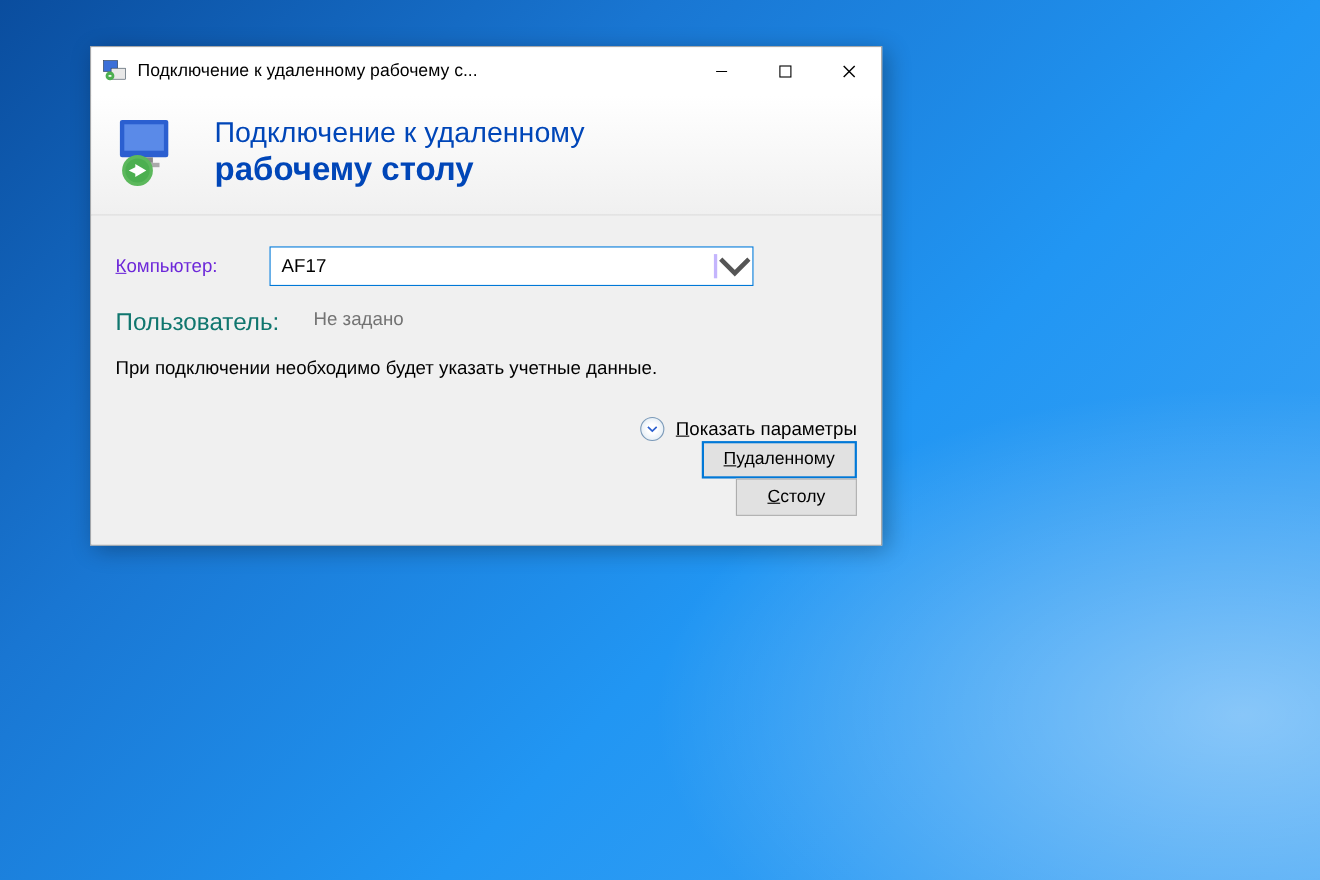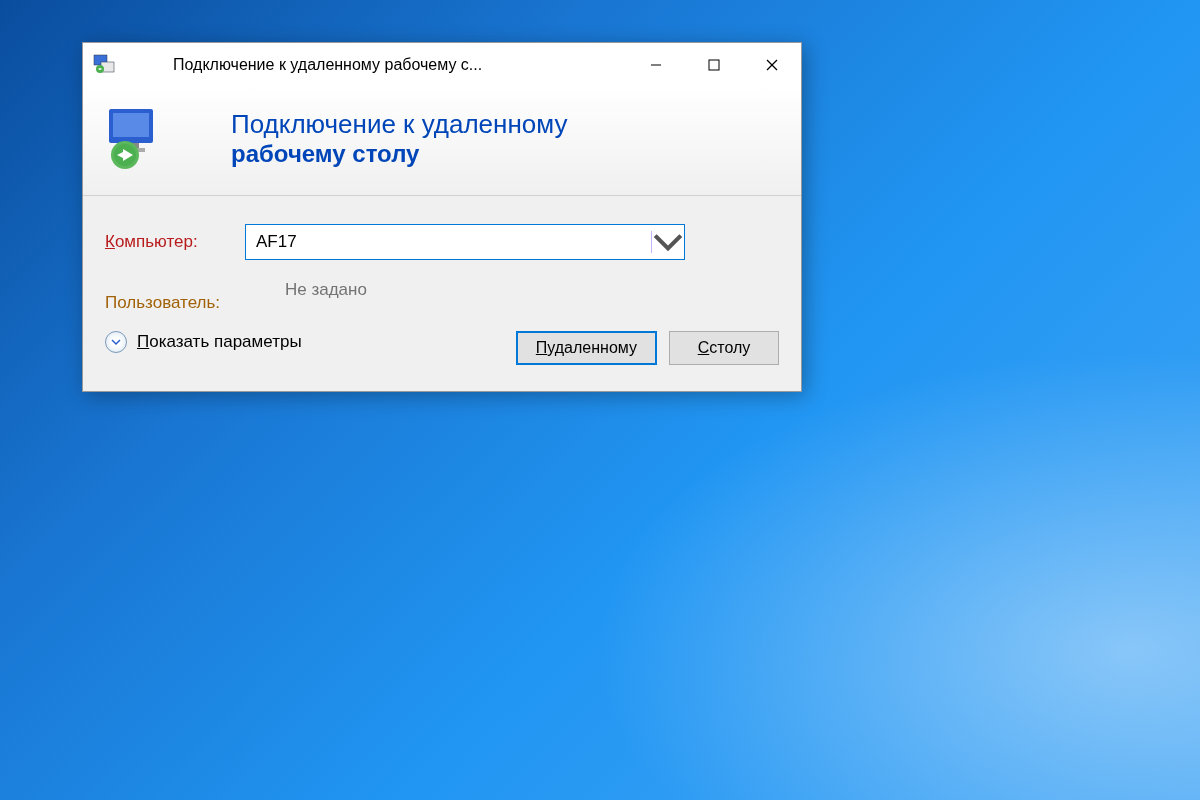--- a/index.html
+++ b/index.html
@@ -27,21 +27,20 @@
       background: #fff;
       box-shadow: 4px 4px 20px rgba(0,0,0,0.3);
       border: 1px solid #999;
     }
     .titlebar {
       height: 44px;
       background: #fff;
       display: flex;
       align-items: center;
       padding-left: 10px;
-      gap: 48px;
     }
     .titlebar-icon {
       width: 22px;
       height: 22px;
       margin-right: 10px;
       display: flex;
       align-items: center;
       justify-content: center;
     }
     .titlebar-title {
@@ -62,111 +61,110 @@
       font-size: 14px;
       color: #000;
     }
     .win-btn svg { width: 14px; height: 14px; }
     .header {
       background: linear-gradient(to bottom, #fff 0%, #f0f0f0 100%);
       padding: 18px 20px 22px 20px;
       display: flex;
       align-items: center;
       border-bottom: 1px solid #d0d0d0;
-      gap: 36px;
     }
     .header-icon {
       width: 68px;
       height: 68px;
       margin-right: 24px;
       flex-shrink: 0;
       position: relative;
     }
     .header-text {
       color: #0046b8;
     }
     .header-line1 {
       font-size: 26px;
       font-weight: 400;
       line-height: 1.2;
     }
     .header-line2 {
-      font-size: 24px;
+      font-size: 30px;
       font-weight: 700;
       line-height: 1.2;
     }
     .body {
       background: #f0f0f0;
       padding: 28px 22px 22px 22px;
     }
     .form-row {
       display: flex;
       align-items: center;
       margin-bottom: 20px;
     }
     .form-label {
       width: 140px;
       font-size: 17px;
-      color: #b91c1c;
+      color: #6d28d9;
     }
     .form-label .ul { text-decoration: underline; }
     .combo {
       flex: 1;
       max-width: 440px;
       height: 36px;
       border: 1px solid #0078d7;
       background: #fff;
       display: flex;
       align-items: center;
       padding-left: 10px;
       position: relative;
     }
     .combo-text {
       flex: 1;
       font-size: 17px;
       color: #000;
-      border-right: 1px solid #c4b5fd;
+      border-right: 3px solid #c4b5fd;
       height: 22px;
       display: flex;
       align-items: center;
       padding-right: 8px;
     }
     .combo-caret {
       width: 32px;
       display: flex;
       align-items: center;
       justify-content: center;
       font-size: 12px;
       color: #555;
     }
     .user-row {
       display: flex;
       margin-bottom: 18px;
     }
     .user-label {
       width: 180px;
-      font-size: 17px;
-      color: #a16207;
-      margin-top: 13px;
+      font-size: 22px;
+      color: #0f766e;
     }
     .user-value {
       font-size: 17px;
       color: #737373;
     }
     .info-text {
       font-size: 17px;
       color: #000;
       line-height: 1.35;
       margin-bottom: 32px;
       max-width: 560px;
     }
     .footer {
       display: flex;
-      align-items: flex-start;
+      align-items: flex-end;
       padding-bottom: 4px;
+      flex-direction: column;
     }
     .show-params {
       display: flex;
       align-items: center;
       gap: 10px;
       font-size: 17px;
       color: #000;
     }
     .chevron-circle {
       width: 22px;
@@ -265,20 +263,21 @@
             </svg>
         </div>
       </div>
     </div>
 
     <div class="user-row">
       <div class="user-label">Пользователь:</div>
       <div class="user-value">Не задано</div>
     </div>
 
+    <div class="info-text">При подключении необходимо будет указать учетные данные.</div>
 
     <div class="footer">
       <div class="show-params">
         <div class="chevron-circle">
           <svg viewBox="0 0 10 10">
               <path d="M1 3 L5 7 L9 3" fill="none" stroke="#2b5fd0" stroke-width="1.5"></path>
             </svg>
         </div>
         <span><span class="ul">П</span><span>оказать параметры</span></span>
       </div>

